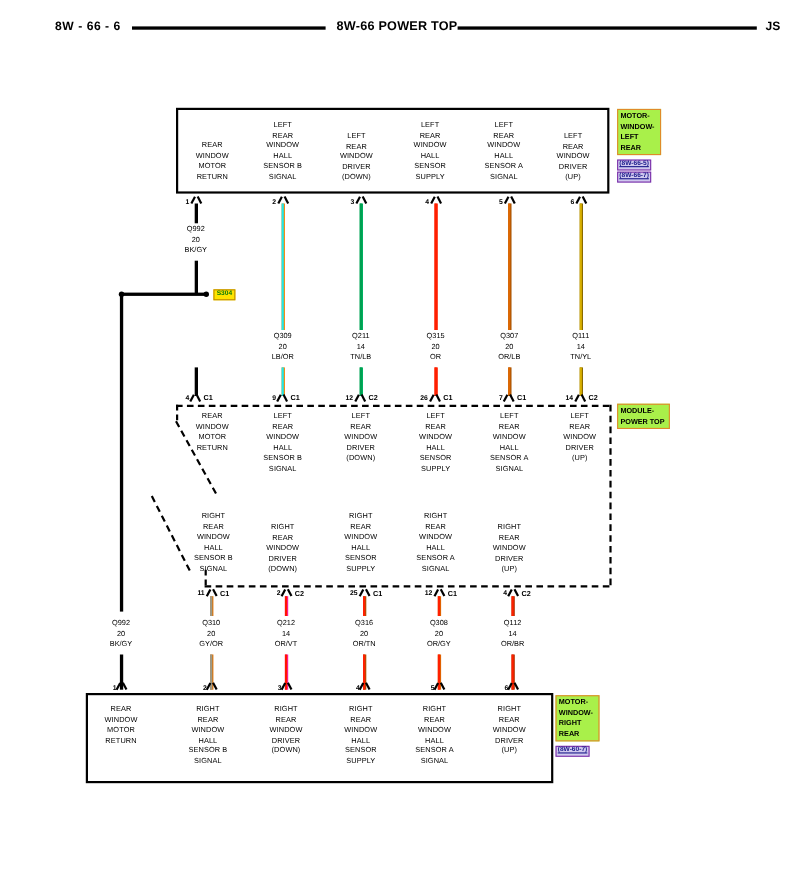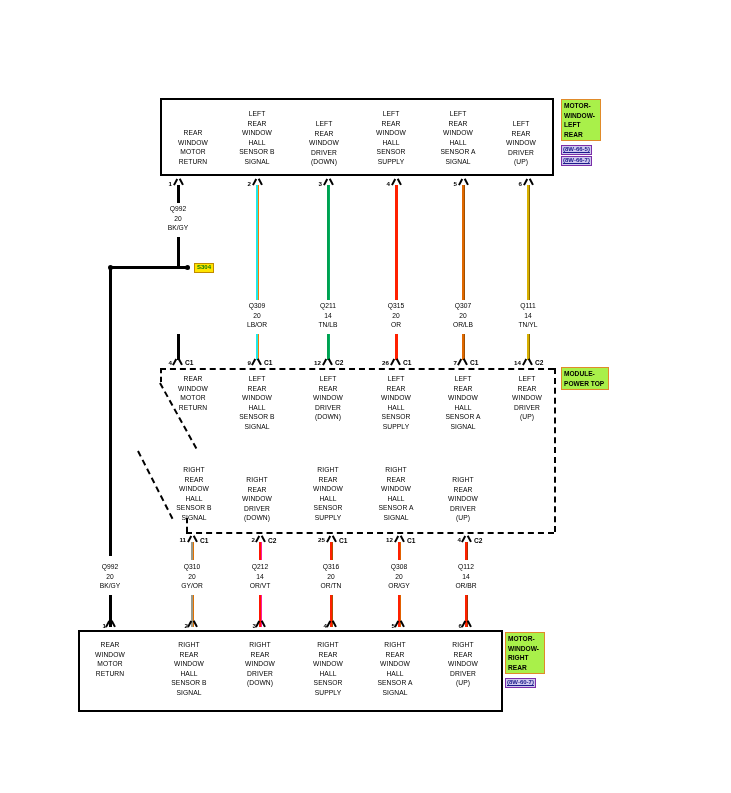--- a/index.html
+++ b/index.html
@@ -50,20 +50,27 @@
            font-size:6px;font-weight:bold;padding:0 1px;text-decoration:underline;
            line-height:7.5px;white-space:nowrap;}
   .splice-lbl{position:absolute;background:#ffe400;border:1px solid #c08a00;color:#0a7a0a;
               font-size:6px;font-weight:bold;padding:0 2px;line-height:7.5px;}
 </style>
 </head>
 <body>
 
 <div class="page">
 
+  <div class="hdr">
+    <div class="hdr-left">8W - 66 - 6</div>
+    <div class="hdr-rule rule-a"></div>
+    <div class="hdr-mid">8W-66 POWER TOP</div>
+    <div class="hdr-rule rule-b"></div>
+    <div class="hdr-right">JS</div>
+  </div>
 
   <div class="box" style="left:160px;top:98px;width:394px;height:78px;"></div>
 
   <div class="txtcol" style="left:163px;top:128px;width:60px;">REAR
 WINDOW
 MOTOR
 RETURN</div>
   <div class="txtcol" style="left:223px;top:109px;width:68px;">LEFT
 REAR
 WINDOW

